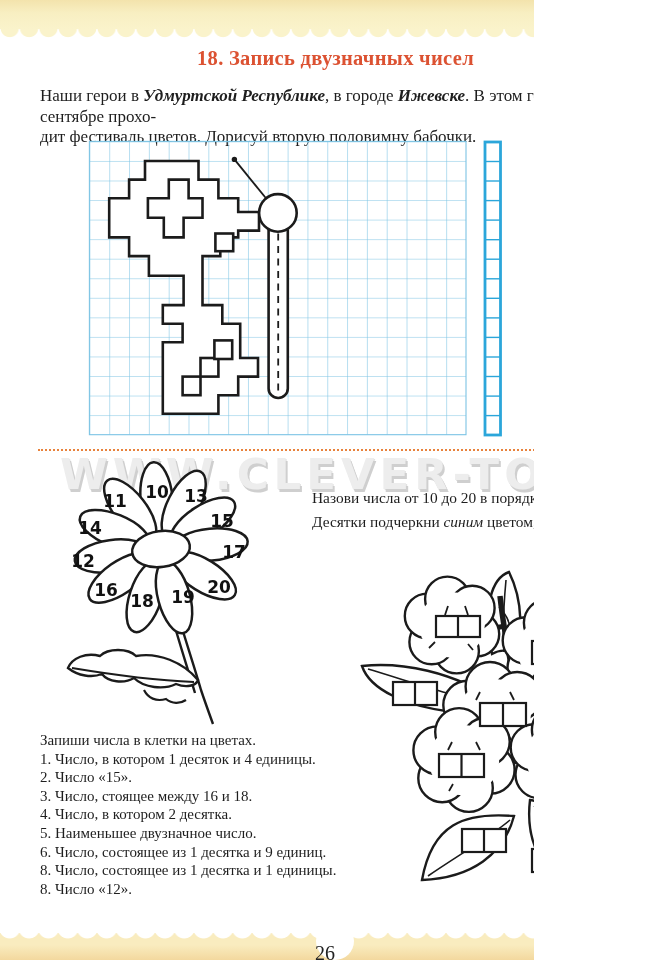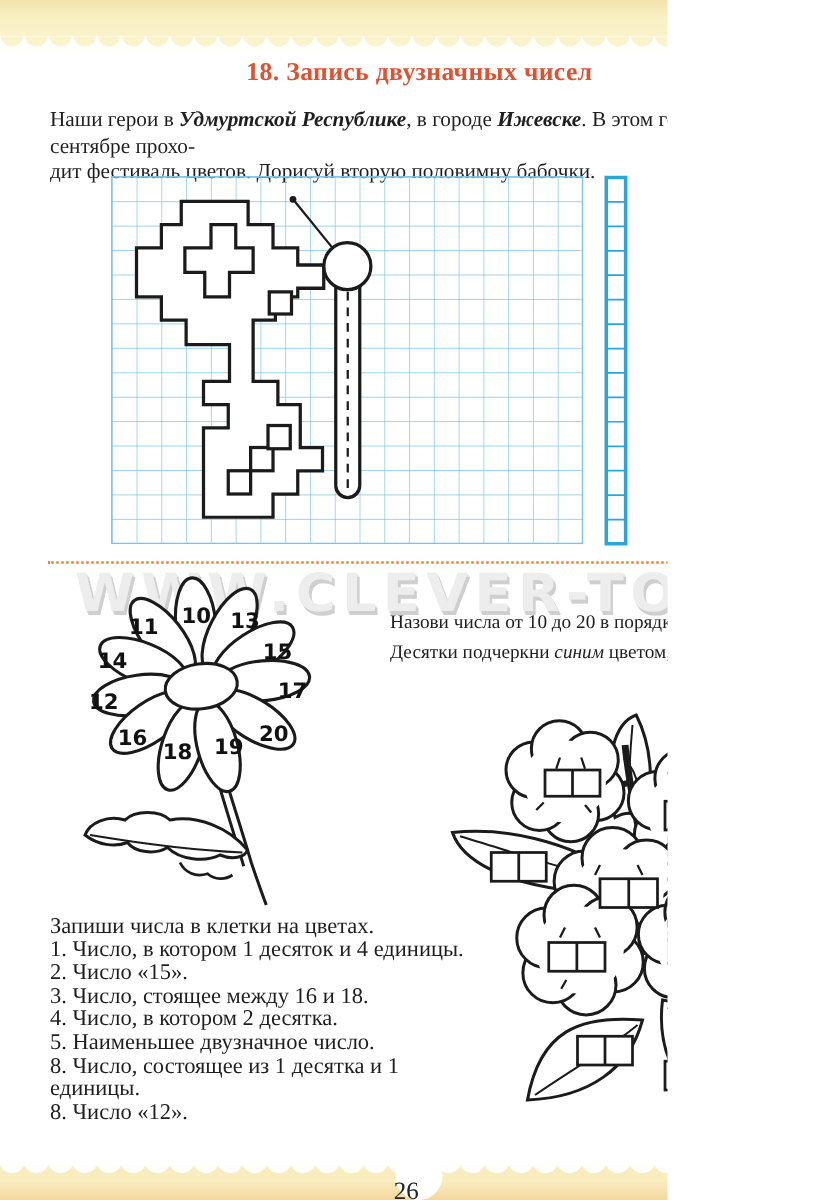--- a/index.html
+++ b/index.html
@@ -20,21 +20,21 @@
             background:#fff;border-radius:50%;}
   .page-num{position:absolute;left:315px;top:942px;width:40px;text-align:left;
             font-size:20px;color:#222;}
   
   .title{position:absolute;left:0;top:47px;width:671px;text-align:center;
          font-size:20.5px;font-weight:bold;color:#DC5232;letter-spacing:.3px;}
   .intro{position:absolute;left:40px;top:86px;width:608px;font-size:17px;line-height:20.6px;}
   .intro .bi{font-weight:bold;font-style:italic;}
   .instruction{position:absolute;left:312px;top:486px;width:340px;font-size:15.4px;line-height:24.2px;}
   .instruction .it{font-style:italic;}
-  .tasks{position:absolute;left:40px;top:731px;width:335px;font-size:18px;line-height:18.6px;}
+  .tasks{position:absolute;left:40px;top:731px;width:335px;font-size:15px;line-height:18.6px;}
   .watermark{position:absolute;left:60px;top:453px;width:611px;
          font-family:"DejaVu Sans",sans-serif;font-weight:bold;font-size:42px;line-height:44px;
          color:#EDEDED;letter-spacing:5px;white-space:nowrap;
          text-shadow:2px 3px 0 #CFCFCF,1px 1px 0 #E2E2E2;transform:scaleX(1.03);transform-origin:left;}
   .dotted-sep{position:absolute;left:38px;top:449px;width:624px;height:0;
          border-top:2.5px dotted #E8823C;}
   
   .svg-abs{position:absolute;}
   line,path,rect,circle,ellipse{vector-effect:none;}
 </style>
@@ -310,20 +310,21 @@
     </g>
   </svg>
 
   <div class="tasks">
     <div>Запиши числа в клетки на цветах.</div>
     <div>1. Число, в котором 1 десяток и 4 единицы.</div>
     <div>2. Число «15».</div>
     <div>3. Число, стоящее между 16 и 18.</div>
     <div>4. Число, в котором 2 десятка.</div>
     <div>5. Наименьшее двузначное число.</div>
+    <div>6. Число, состоящее из 1 десятка и 9 единиц.</div>
     <div>8. Число, состоящее из 1 десятка и 1 единицы.</div>
     <div>8. Число «12».</div>
   </div>
 
   <div class="band-bottom-teeth"></div>
   <div class="band-bottom"></div>
   <div class="page-num-notch"></div>
   <div class="page-num">26</div>
 
 </div>

